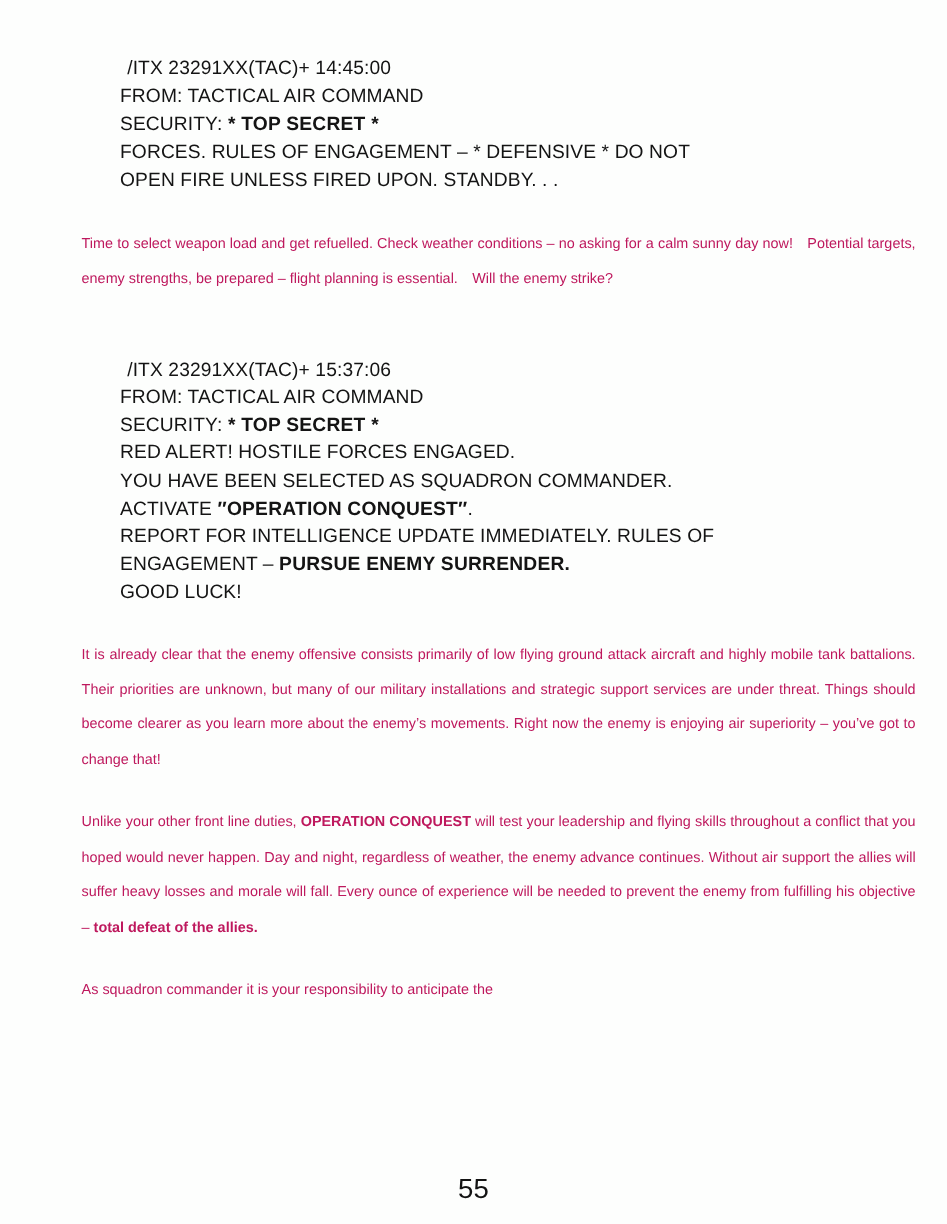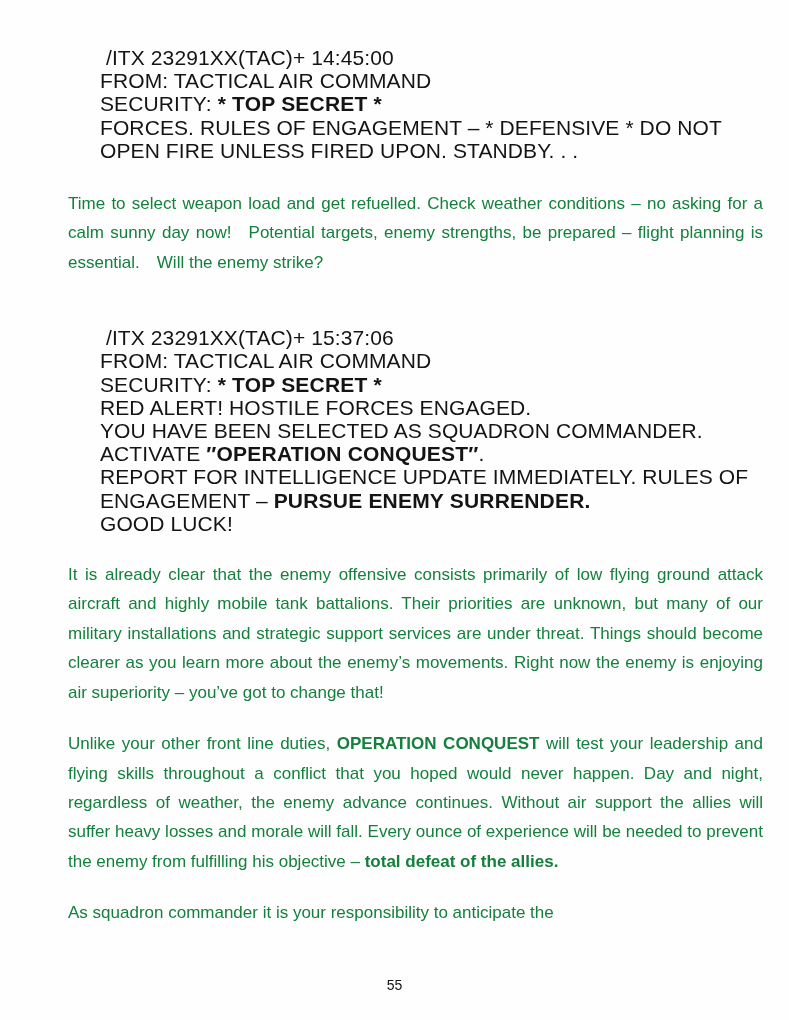--- a/index.html
+++ b/index.html
@@ -28,65 +28,65 @@
   .content {
     position: absolute;
     left: 68px;
     top: 46px;
     width: 695px;
   }
 
   
   .signal {
     margin-left: 32px;
-    font-size: 21px;
+    font-size: 16px;
     line-height: 23.2px;
     letter-spacing: 0.1px;
     white-space: nowrap;
     color: #141414;
   }
   .signal .line {
     display: block;
   }
   .signal .line.lead {
     text-indent: 6px;
   }
   .signal b {
     font-weight: 700;
     letter-spacing: 0.2px;
     margin-top: 15px;
   }
 
   
   .para {
-    font-size: 17px;
+    font-size: 12px;
     line-height: 29.4px;
     text-align: justify;
-    color: #15803d;
+    color: #be185d;
     margin: 0;
   }
   .para b {
     font-weight: 700;
   }
 
   
   .gap-after-signal1 { height: 27px; }
   .gap-after-para1   { height: 49px; }
   .gap-after-signal2 { height: 25px; }
   .gap-after-para2   { height: 22px; }
   .gap-after-para3   { height: 22px; }
 
   
   .folio {
     position: absolute;
     left: 0;
     top: 977px;
     width: 789px;
     text-align: center;
-    font-size: 14px;
+    font-size: 23px;
     color: #131313;
   }
 </style>
 </head>
 <body>
 
 <div class="page">
 
   <div class="content">
 

